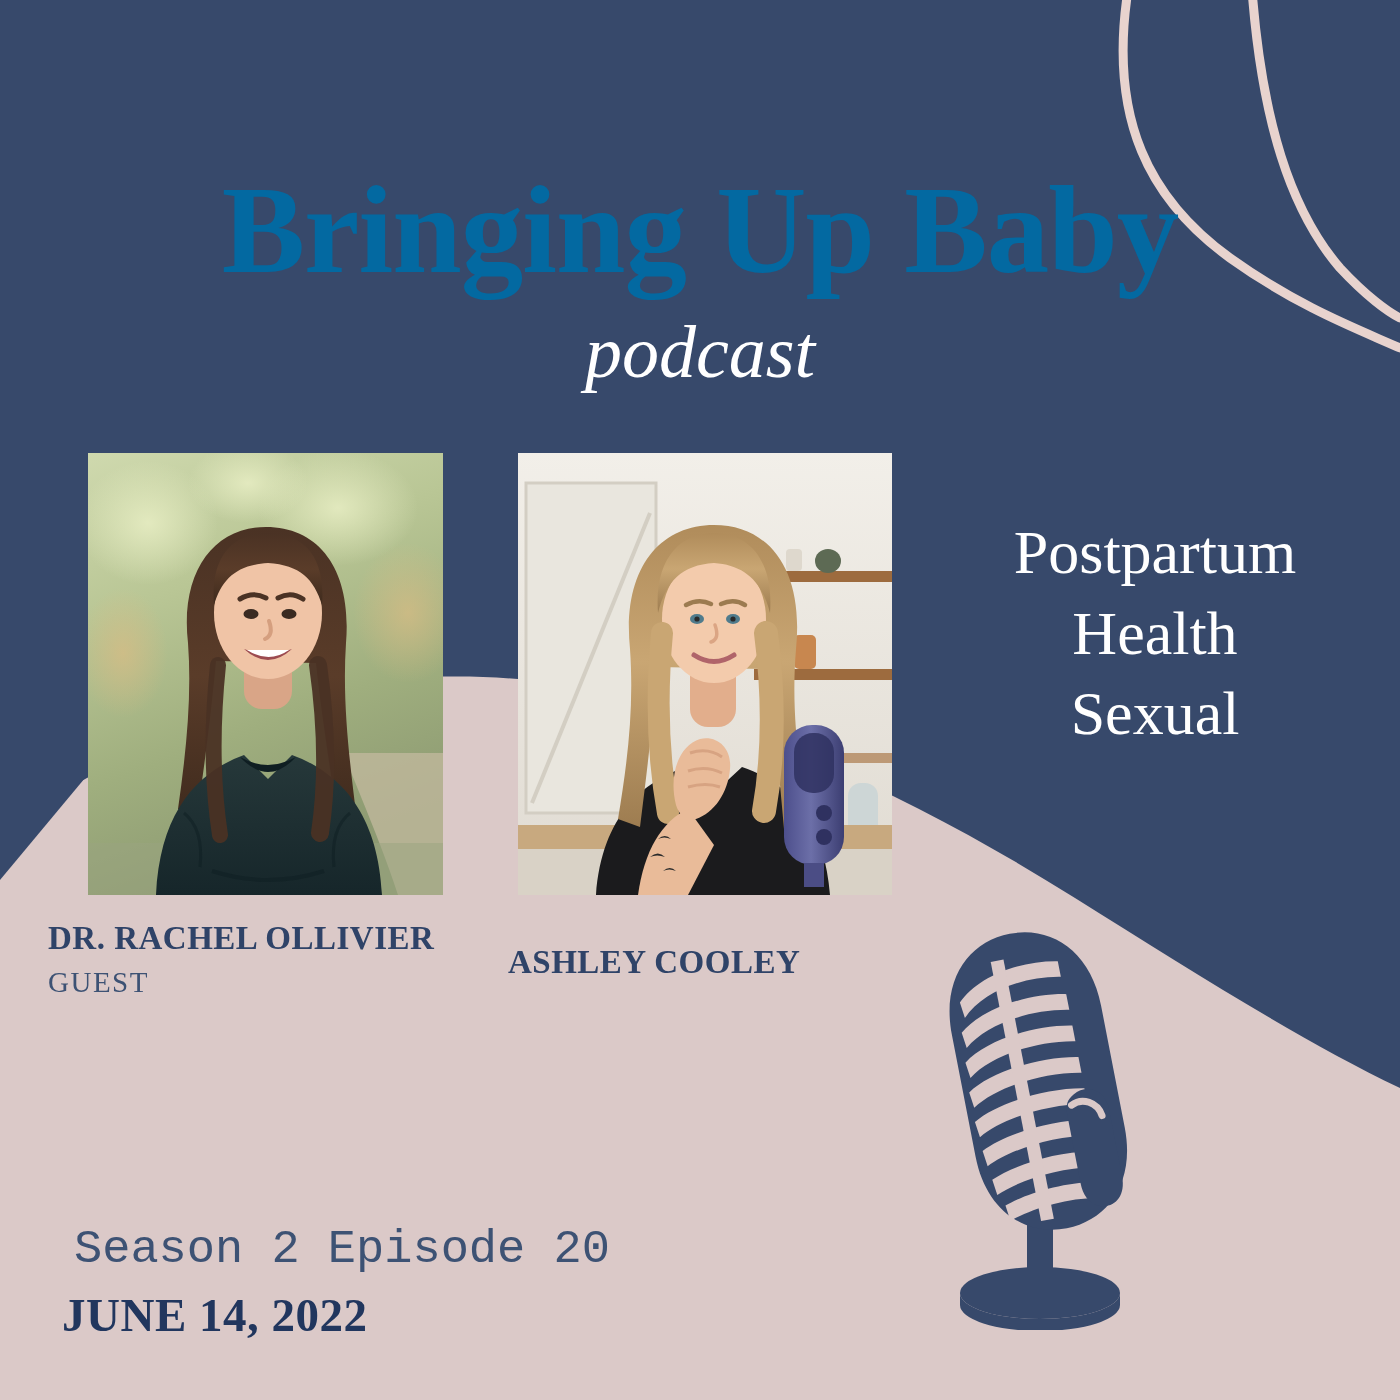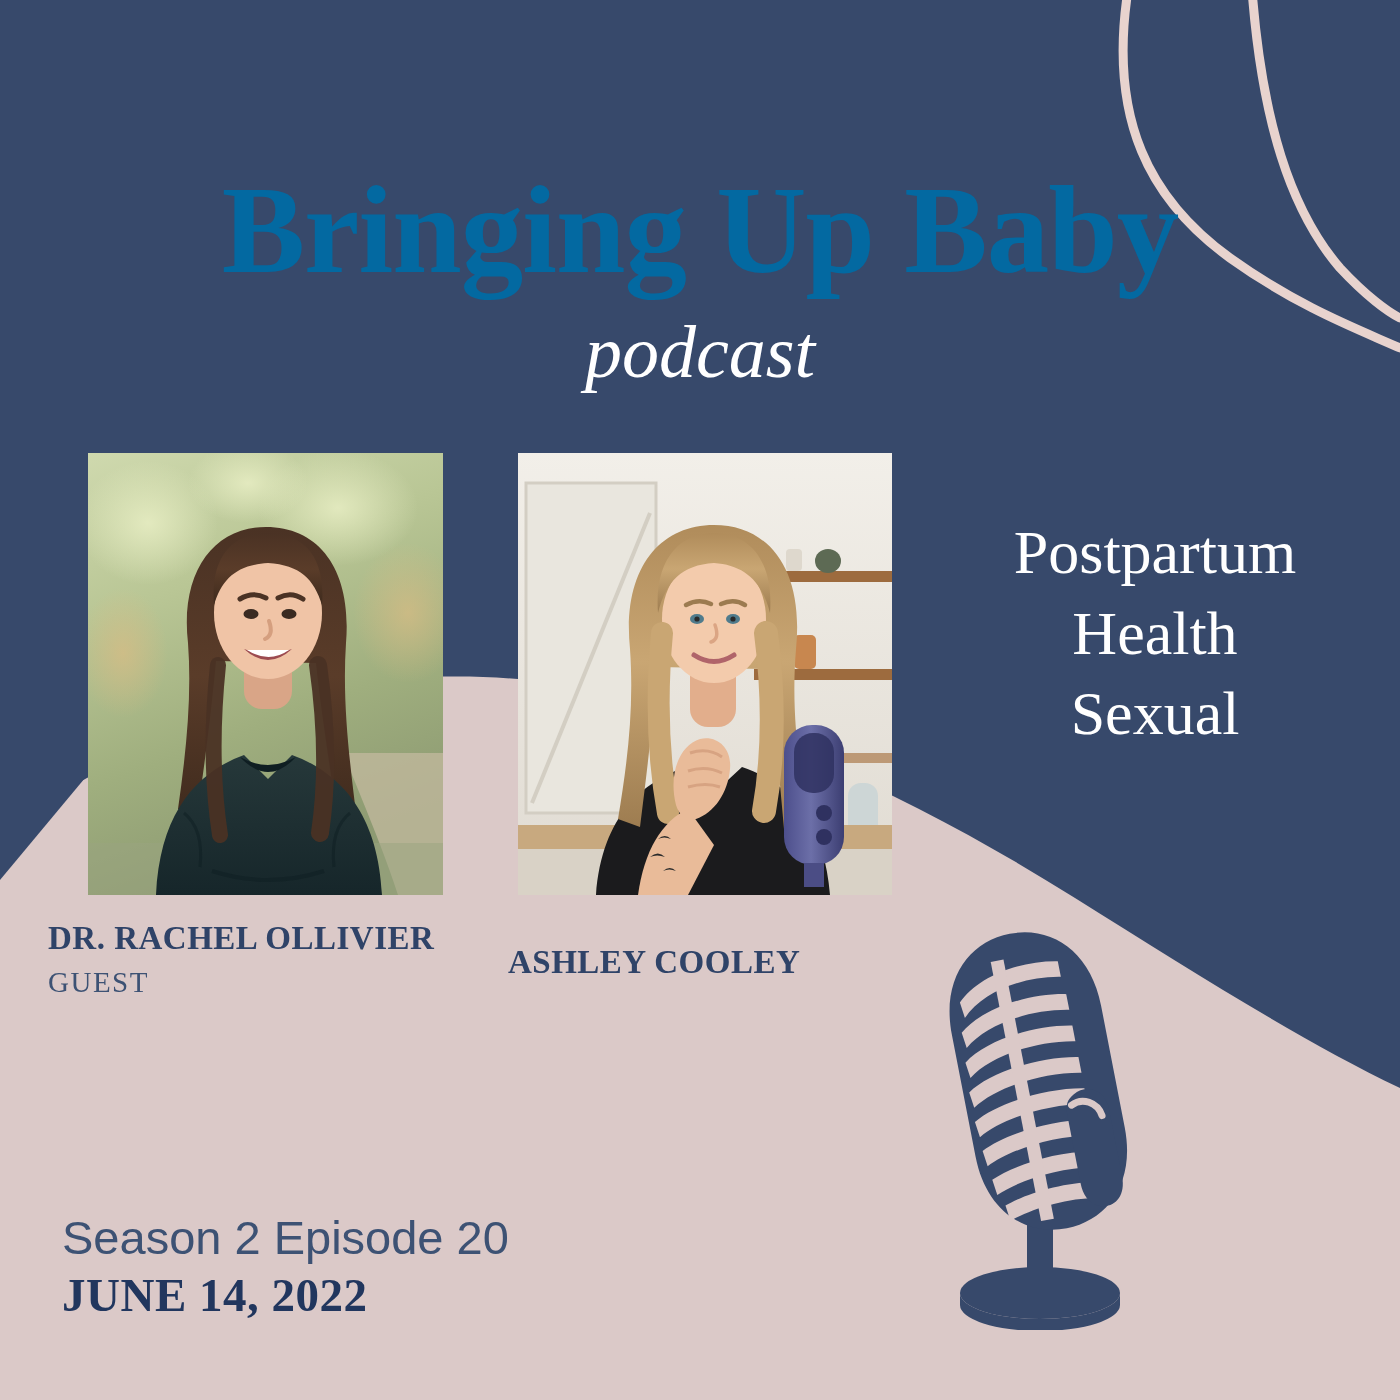--- a/index.html
+++ b/index.html
@@ -117,25 +117,25 @@
 
   
   .footer {
     position: absolute;
     left: 62px;
     top: 1212px;
     z-index: 6;
     color: #2f4368;
   }
   .footer-season {
-    font-family: Liberation Sans, sans-serif;
+    font-family: Liberation Mono, monospace;
     font-weight: 400;
     font-size: 47px;
     line-height: 1.12;
-    margin: 0;
+    margin: 12px;
     color: #3d5274;
   }
   .footer-date {
     font-family: "Liberation Serif", "DejaVu Serif", serif;
     font-weight: 700;
     font-size: 47px;
     line-height: 1.12;
     letter-spacing: 0.5px;
     margin: 4px 0 0 0;
     color: #21365e;

